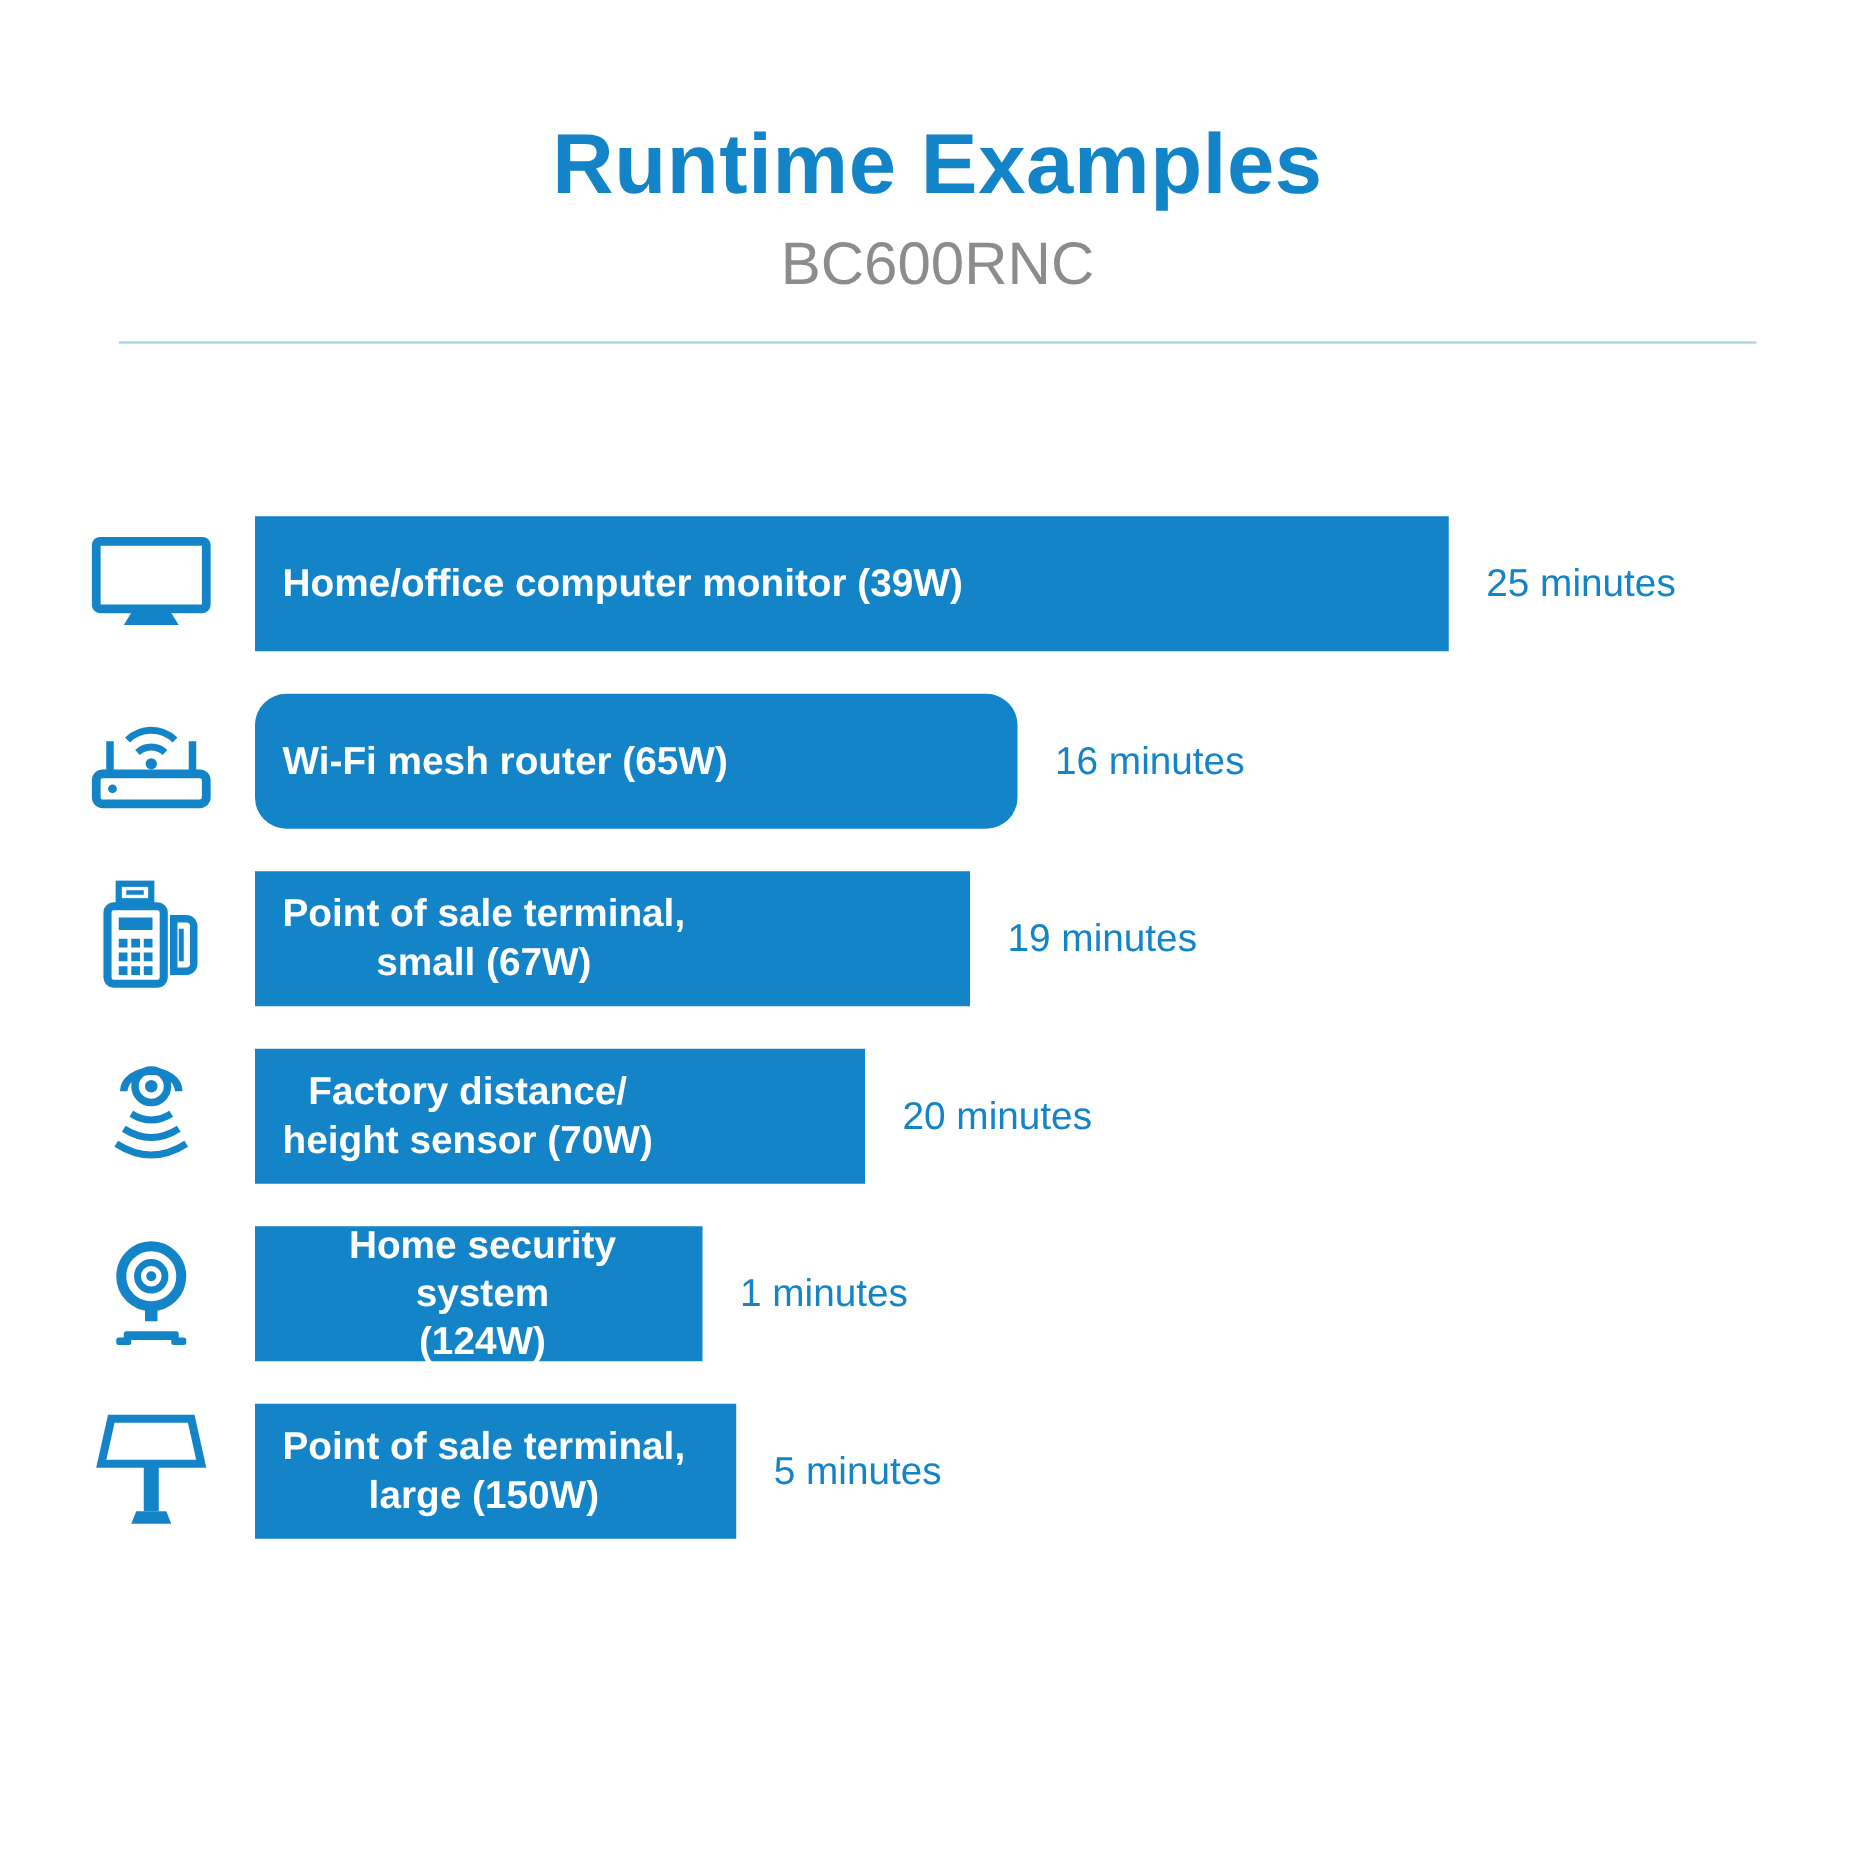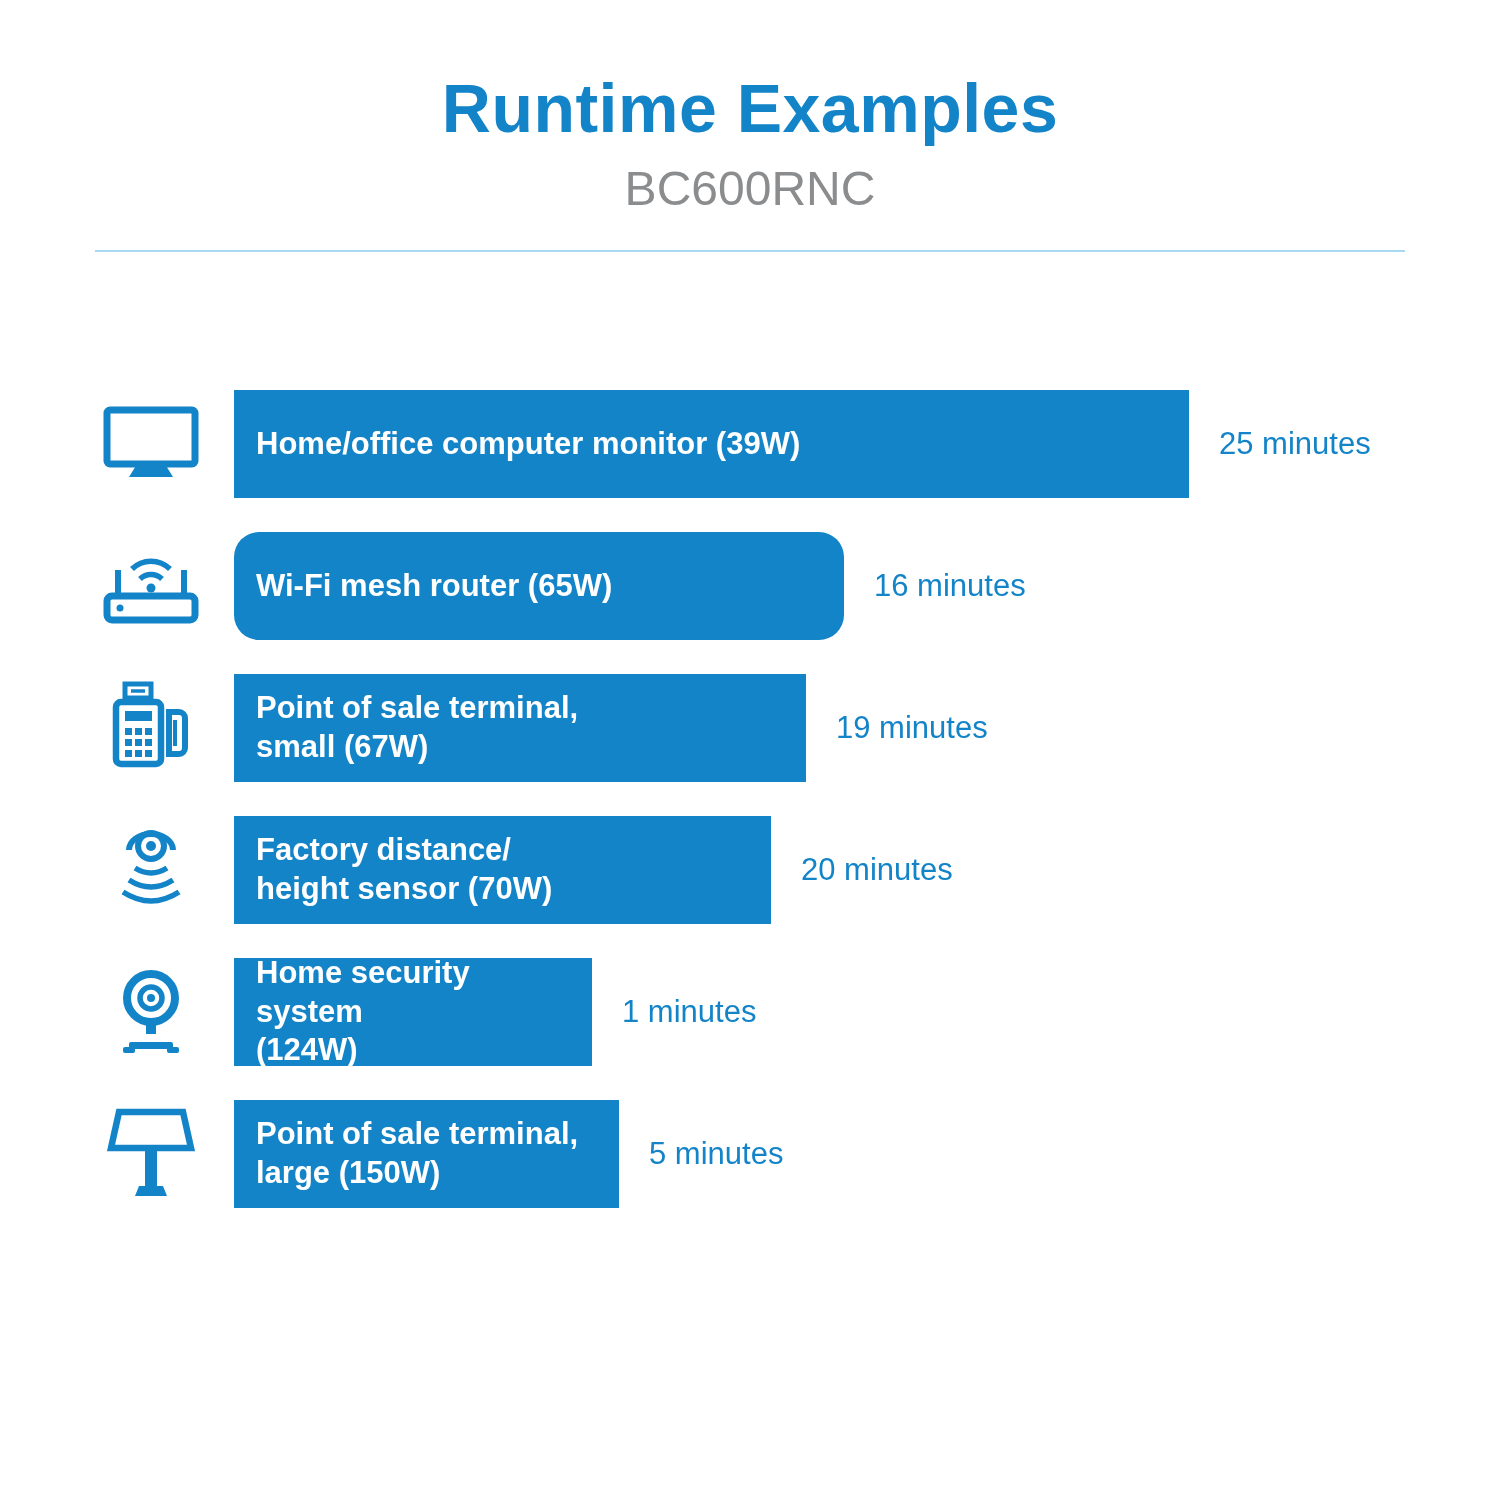--- a/index.html
+++ b/index.html
@@ -8,27 +8,27 @@
     --divider:#a9d9f1;
     --bar-text:#ffffff;
     --background:#ffffff;
   }
   *{box-sizing:border-box;margin:0;padding:0;}
   html,body{width:1500px;height:1500px;background:var(--background);
     font-family:"Liberation Sans","DejaVu Sans",sans-serif;overflow:hidden;}
   .page{width:1500px;height:1500px;position:relative;}
 
   
-  .header{padding-top:69px;text-align:center;}
+  .header{padding-top:92px;text-align:center;}
   .title{color:var(--accent);font-size:68px;font-weight:800;letter-spacing:0.5px;}
   .subtitle{color:var(--subtitle-gray);font-size:48px;font-weight:400;margin-top:14px;}
   .divider{height:2px;background:var(--divider);margin:34px 95px 0 95px;border:none;}
 
   
-  .chart{margin-top:138px;padding-left:96px;}
+  .chart{margin-top:138px;padding-left:66px;text-align:center;}
   .row{display:flex;align-items:center;margin-bottom:34px;height:108px;}
   .icon-cell{width:110px;height:108px;display:flex;align-items:center;justify-content:center;
     color:var(--accent);flex:0 0 110px;}
   .icon-cell svg{width:100px;height:100px;}
   .bar{height:108px;background:var(--accent);display:flex;align-items:center;
     margin-left:28px;flex:0 0 auto;}
   .bar-label{color:var(--bar-text);font-size:31px;font-weight:700;line-height:1.25;
     padding-left:22px;padding-right:16px;white-space:pre-line;}
   .minutes{color:var(--accent);font-size:31px;font-weight:400;margin-left:30px;white-space:nowrap;}
 </style>
@@ -109,21 +109,21 @@
       <div class="icon-cell">
         <svg viewBox="0 0 100 100" fill="none" stroke="currentColor">
           <path d="M28 30 a22 16 0 0 1 44 0" stroke-width="6"></path>
           <circle cx="50" cy="26" r="13" stroke-width="6"></circle>
           <circle cx="50" cy="26" r="5" fill="currentColor" stroke="none"></circle>
           <path d="M34 48 Q50 58 66 48" stroke-width="5.5"></path>
           <path d="M28 60 Q50 74 72 60" stroke-width="5.5"></path>
           <path d="M22 72 Q50 90 78 72" stroke-width="5.5"></path>
         </svg>
       </div>
-      <div class="bar" style="width: 537px;">
+      <div class="bar" style="width: 488px;">
         <span class="bar-label">Factory distance/
 height sensor (70W)</span>
       </div>
       <div class="minutes">20 minutes</div>
     </div>
 
     <div class="row">
       <div class="icon-cell">
         <svg viewBox="0 0 100 100" fill="none" stroke="currentColor">
           <circle cx="50" cy="36" r="24" stroke-width="8"></circle>

